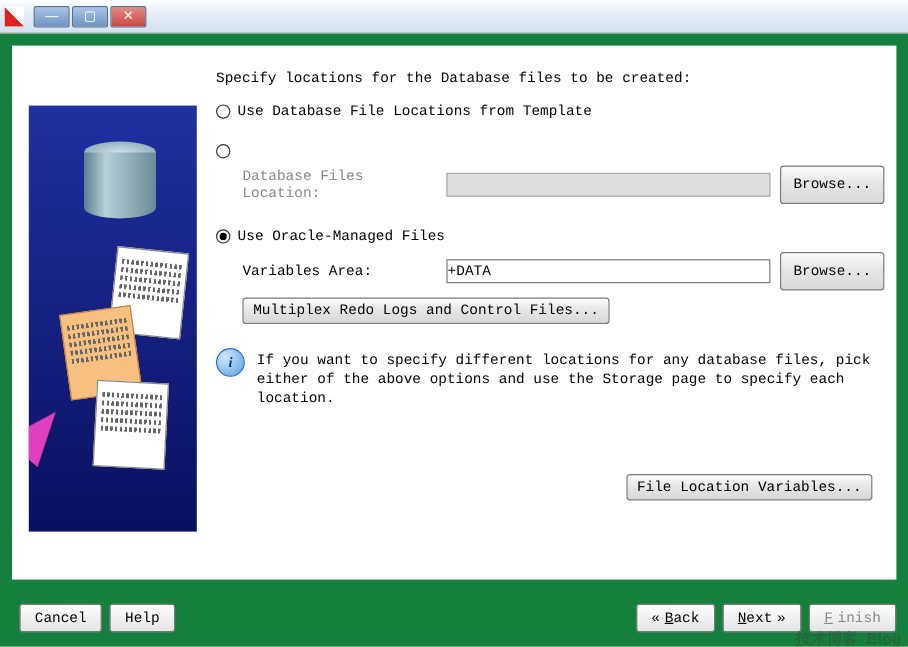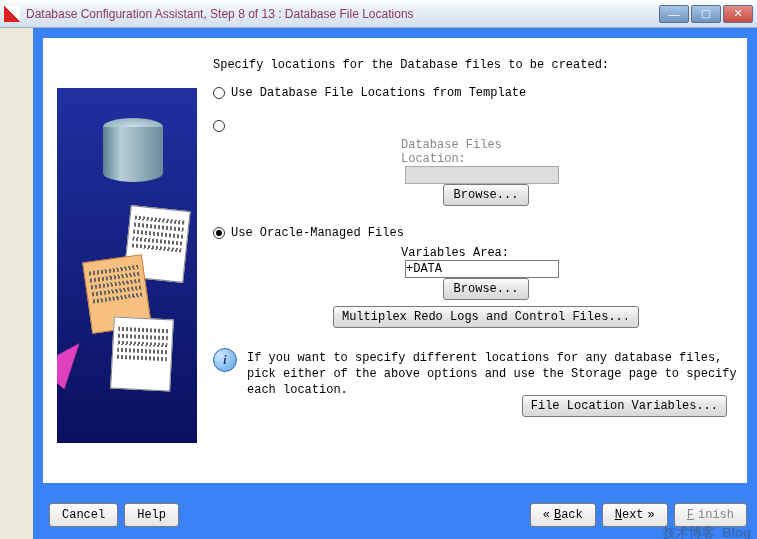--- a/index.html
+++ b/index.html
@@ -43,22 +43,21 @@
     justify-content: center;
     font-family: sans-serif;
     font-size: 11px;
     color: #fff;
     background: linear-gradient(to bottom, #a9c6e8, #6d94c2);
   }
   .win-btn.close { background: linear-gradient(to bottom, #e48b85, #c74a3f); }
   .client-area {
     position: absolute;
     top: 28px; left: 0; right: 0; bottom: 0;
-    background: #3b82f6;
-    margin-left: 33px;
+    background: #15803d;
   }
   .inner-frame {
     position: absolute;
     top: 10px; left: 10px; right: 10px; bottom: 56px;
     background: #fff;
   }
   .sidebar-image {
     position: absolute;
     top: 50px; left: 14px;
     width: 140px; height: 355px;
@@ -140,21 +139,21 @@
     justify-content: center;
     background: #fff;
     flex-shrink: 0;
   }
   .radio.selected::after {
     content: "";
     width: 6px; height: 6px;
     background: #000;
     border-radius: 50%;
   }
-  .indent { padding-left: 22px; flex-direction: column; }
+  .indent { padding-left: 22px; }
   .field-label {
     width: 170px;
     flex-shrink: 0;
   }
   .field-label.gray { color: #888; }
   input.text {
     font-family: "Courier New", monospace;
     font-size: 12px;
     height: 20px;
     border: 1px solid #7a7a7a;
@@ -163,21 +162,21 @@
     margin-right: 8px;
   }
   input.text[disabled] {
     background: #ddd;
     border-color: #aaa;
   }
   .btn {
     font-family: "Courier New", monospace;
     font-size: 12px;
     height: 22px;
-    padding: 1px 10px;
+    padding: 15px 10px;
     background: linear-gradient(to bottom, #fdfdfd, #e8e8e8 40%, #d8d8d8);
     border: 1px solid #7a7a7a;
     border-radius: 3px;
     display: inline-flex;
     align-items: center;
     cursor: default;
   }
   .btn.wide { padding: 3px 8px; }
   .info-row {
     display: flex;
@@ -245,21 +244,20 @@
   .watermark .small {
     font-size: 13px;
     font-weight: bold;
   }
 </style>
 </head>
 <body>
 
 <div class="window-chrome">
   <div class="app-icon"></div>
-  <div class="title-text">Database Configuration Assistant, Step 8 of 13 : Database File Locations</div>
   <div class="win-buttons">
     <div class="win-btn">—</div>
     <div class="win-btn">▢</div>
     <div class="win-btn close">✕</div>
   </div>
 </div>
 
 <div class="client-area">
   <div class="inner-frame">
 

